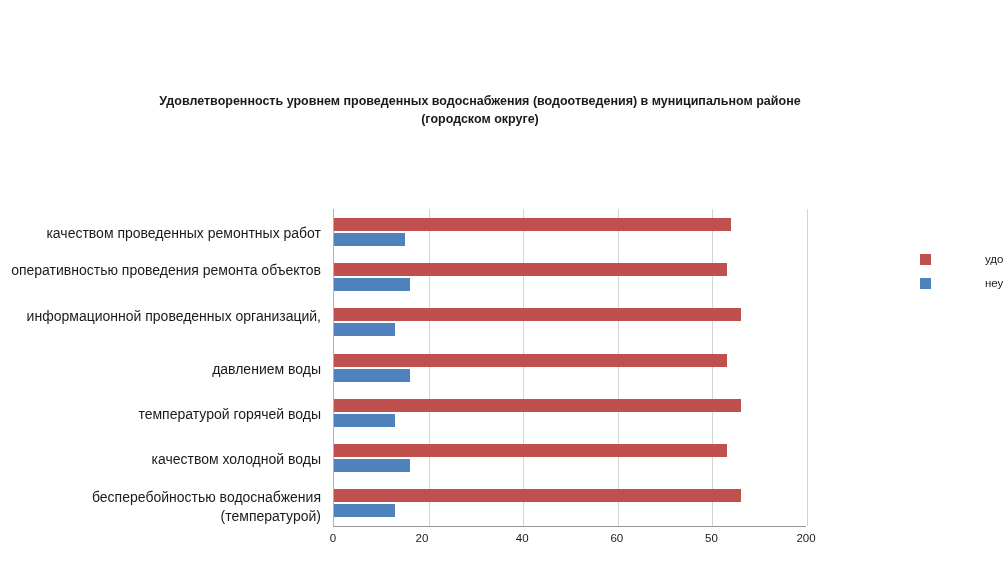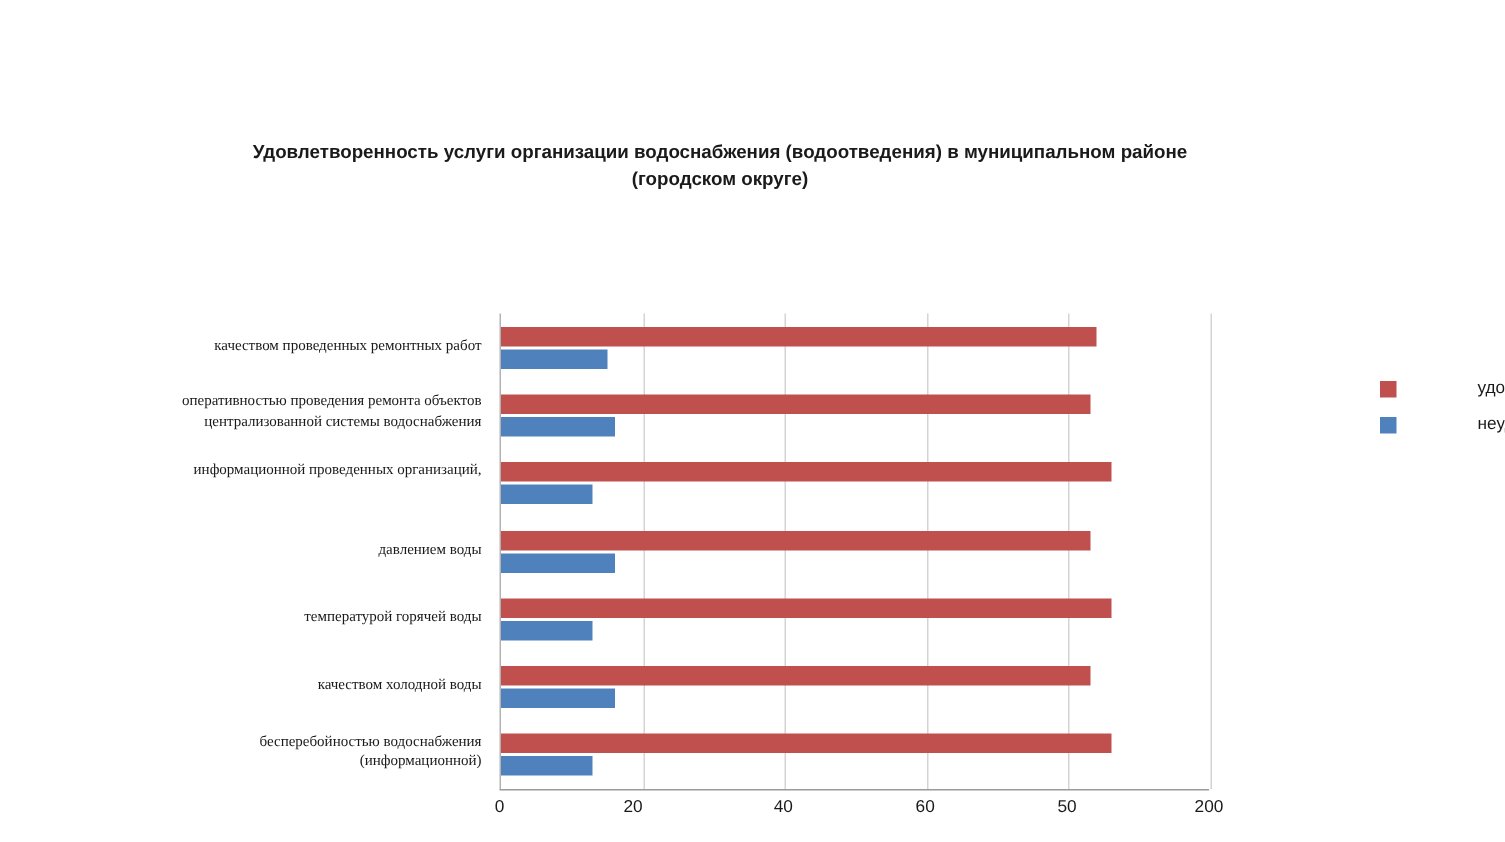--- a/index.html
+++ b/index.html
@@ -63,24 +63,23 @@
   }
   .bar-udovl { background: #c0504d; }
   .bar-neud  { background: #4f81bd; }
 
   
   .ylabel {
     position: absolute;
     right: 682px; 
     width: 310px;
     text-align: right;
-    font-size: 10px;
+    font-size: 14px;
     color: #1a1a1a;
     line-height: 1.35;
-    font-family: Liberation Serif, serif;
   }
 
   
   .xtick {
     position: absolute;
     top: 532px;
     width: 40px;
     margin-left: -20px;
     text-align: center;
     font-size: 11.5px;
@@ -108,21 +107,21 @@
     margin-right: 6px;
     flex: 0 0 auto;
   }
 </style>
 </head>
 <body>
 
 <div class="chart-frame">
 
   <div class="chart-title">
-    <div>Удовлетворенность услуги организации водоснабжения (водоотведения) в муниципальном районе</div>
+    <div>Удовлетворенность уровнем проведенных водоснабжения (водоотведения) в муниципальном районе</div>
     <div>(городском округе)</div>
   </div>
 
   <div class="plot-area" id="plot-area">
       <div class="grid-line" style="left: 94.6px;"></div>
       <div class="grid-line" style="left: 189.2px;"></div>
       <div class="grid-line" style="left: 283.8px;"></div>
       <div class="grid-line" style="left: 378.4px;"></div>
       <div class="grid-line" style="left: 473px;"></div>
       <div class="bar bar-udovl" style="top: 280.357px; width: 406.78px; background: rgb(192, 80, 77);"></div>
@@ -146,37 +145,36 @@
       <div class="xtick" style="left: 333px;">0</div>
       <div class="xtick" style="left: 422px; text-align: center;">20</div>
       <div class="xtick" style="left: 522.2px;">40</div>
       <div class="xtick" style="left: 616.8px;">60</div>
       <div class="xtick" style="left: 711.4px;">50</div>
       <div class="xtick" style="left: 806px;">200</div>
     </div>
   <div id="ylabels-layer">
       <div class="ylabel" style="top: 487.857px;">
         <div>бесперебойностью водоснабжения</div>
-        <div>(информационной)</div>
+        <div>(температурой)</div>
       </div>
       <div class="ylabel" style="top: 450.321px;">
         <div>качеством холодной воды</div>
       </div>
       <div class="ylabel" style="top: 405.036px;">
         <div>температурой горячей воды</div>
       </div>
       <div class="ylabel" style="top: 359.75px;">
         <div>давлением воды</div>
       </div>
       <div class="ylabel" style="top: 306.714px;">
         <div>информационной проведенных организаций,</div>
       </div>
       <div class="ylabel" style="top: 261.429px;">
         <div>оперативностью проведения ремонта объектов</div>
-        <div>централизованной системы водоснабжения</div>
       </div>
       <div class="ylabel" style="top: 223.893px;">
         <div>качеством проведенных ремонтных работ</div>
       </div>
     </div>
 
   <div class="legend">
     <div class="legend-item">
       <span class="legend-swatch" id="sw0" style="background: rgb(192, 80, 77);"></span>
       <span>удовл</span>

